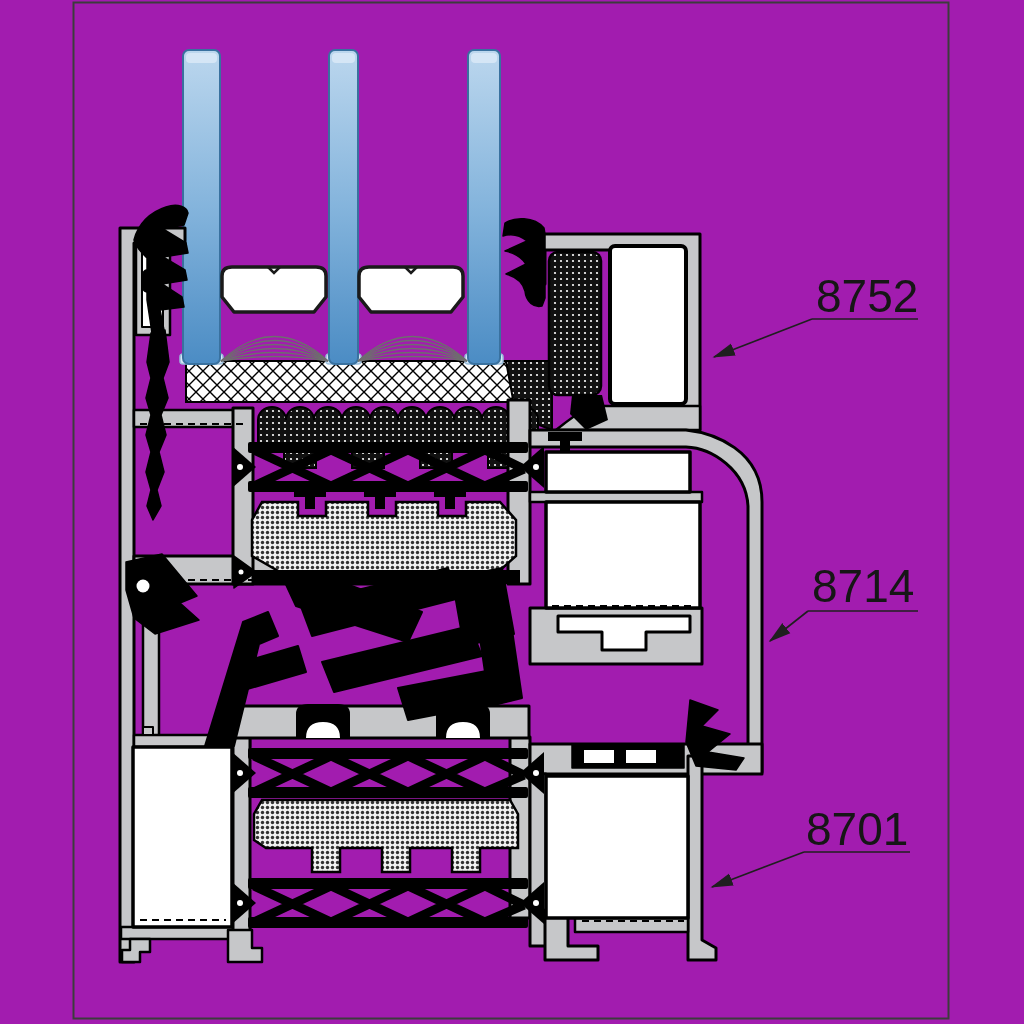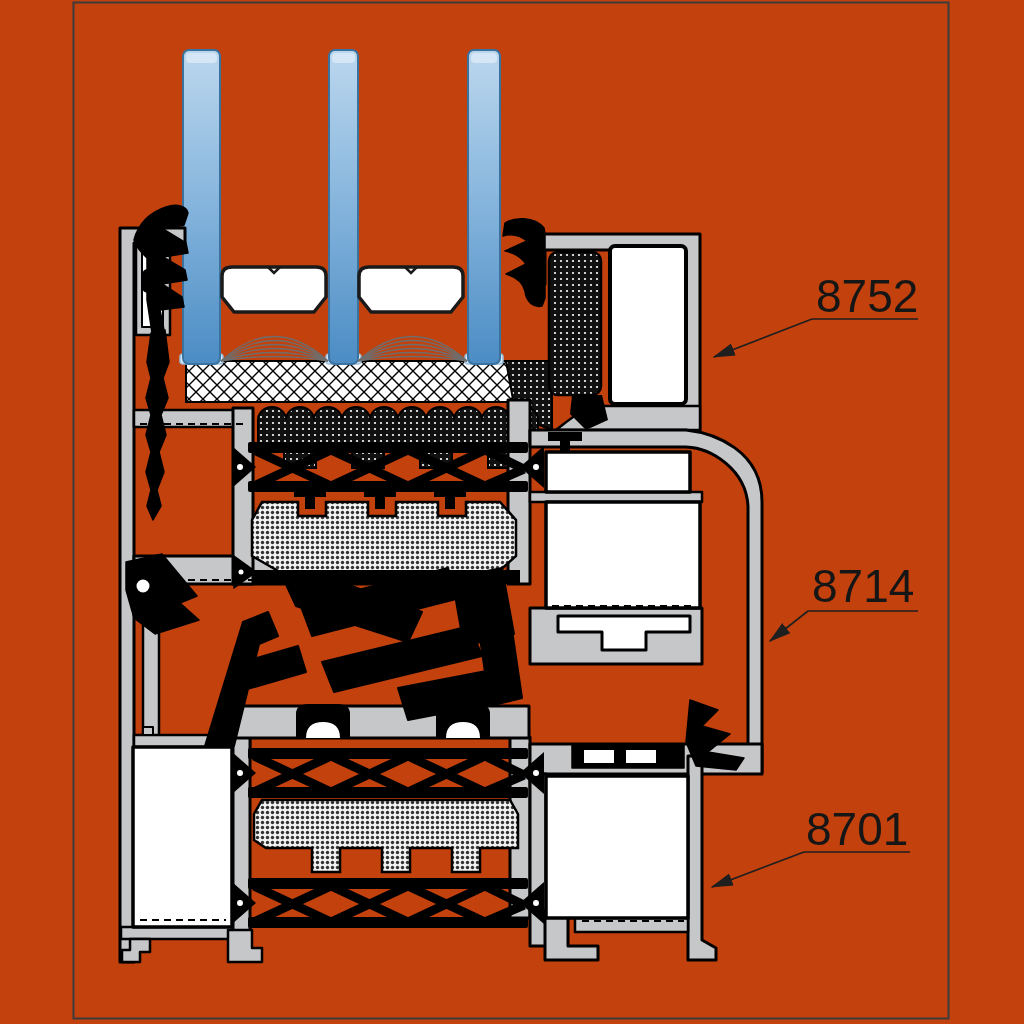--- a/index.html
+++ b/index.html
@@ -1,16 +1,16 @@
 <!DOCTYPE html>
 <html><head>
 <meta charset="utf-8">
 <style>
   html,body{margin:0;padding:0;background:#ffffff;}
-  #stage{position:relative;width:1024px;height:1024px;background:#c2410c;overflow:hidden;
+  #stage{position:relative;width:1024px;height:1024px;background:#a21caf;overflow:hidden;
          font-family:"Liberation Sans",sans-serif;text-decoration:underline;}
   svg{position:absolute;left:0;top:0;}
   text.part-label{font-family:"Liberation Sans",sans-serif;font-size:46px;fill:#161616;}
 </style>
 </head>
 <body>
 
 <div id="stage">
 <svg width="1024" height="1024" viewBox="0 0 1024 1024">
   <defs>

